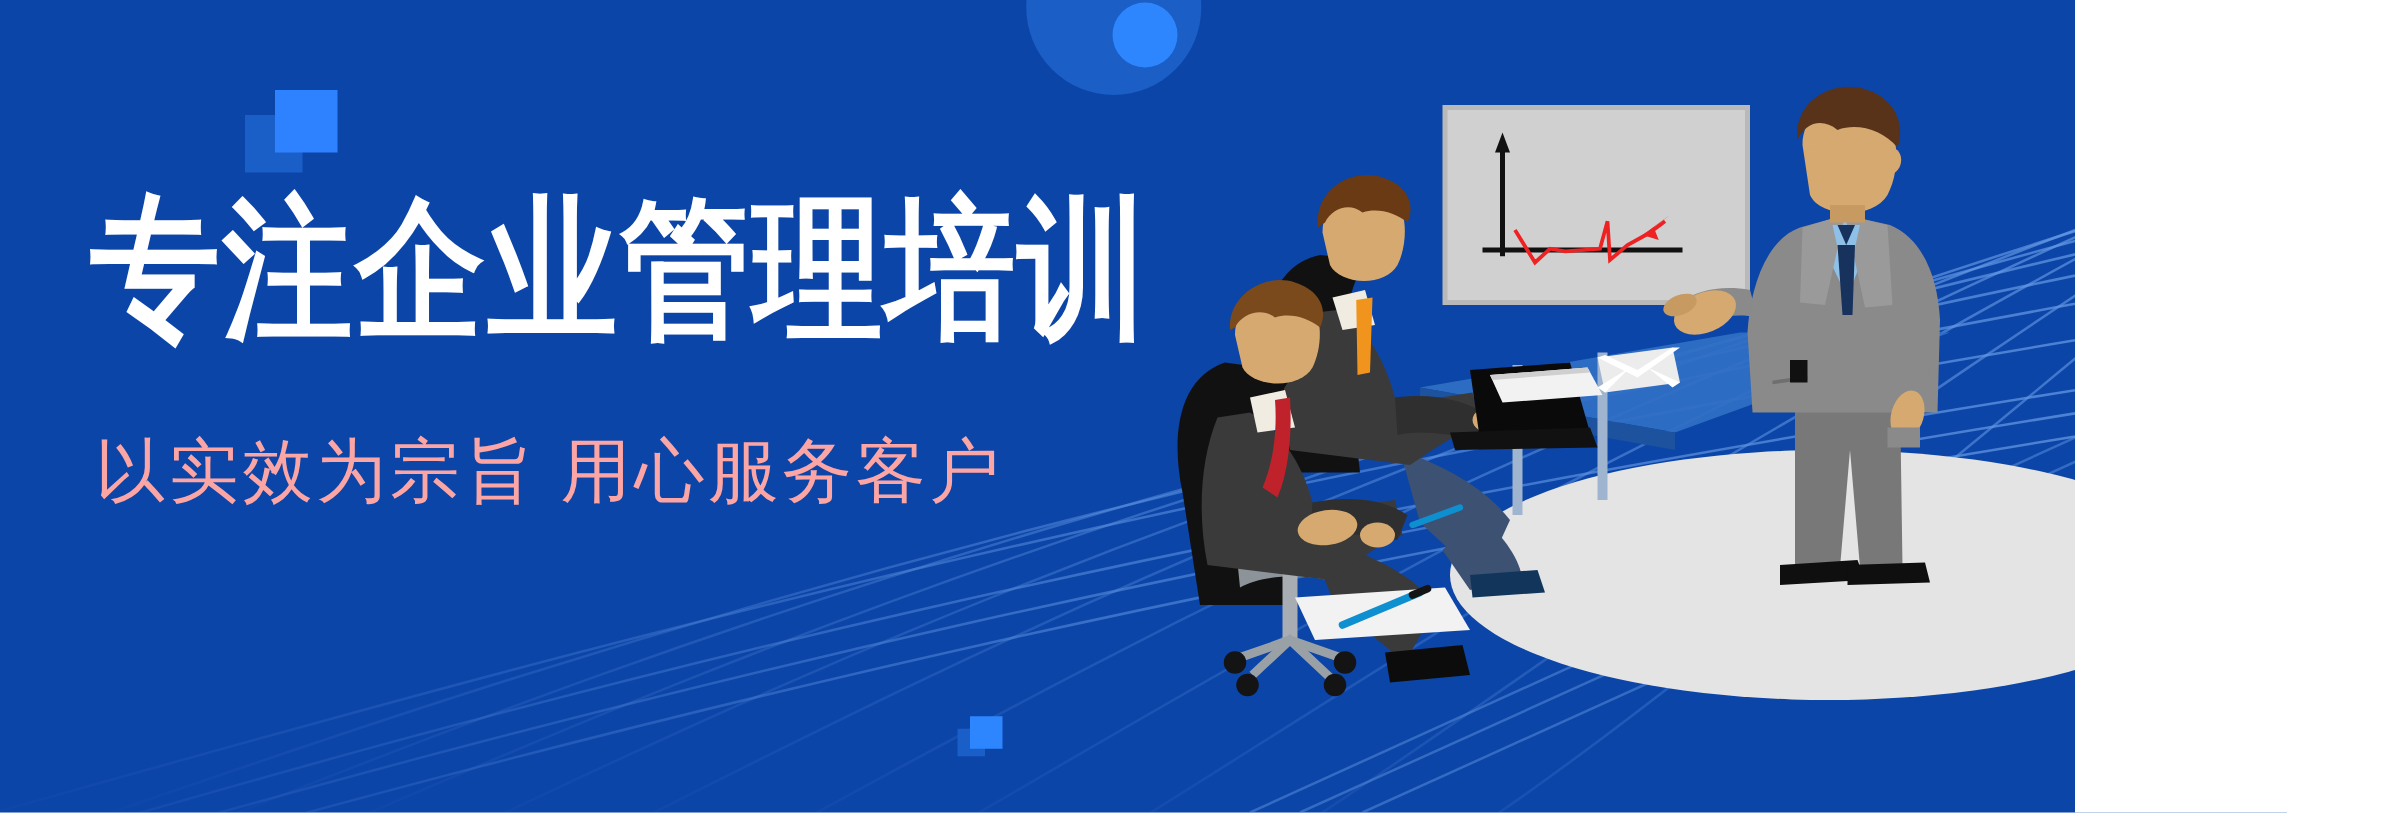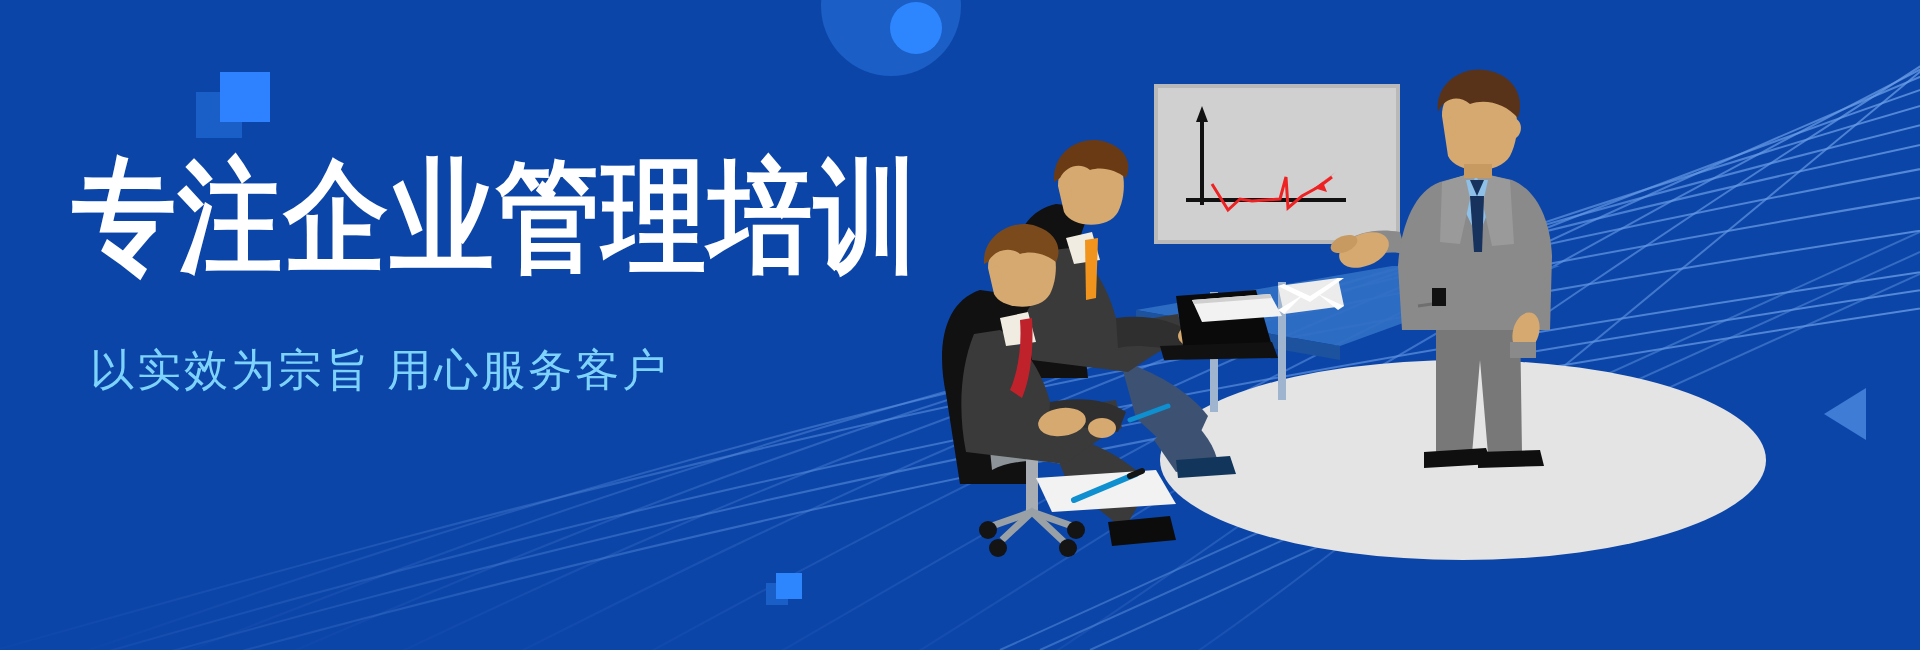--- a/index.html
+++ b/index.html
@@ -1,20 +1,20 @@
 <!DOCTYPE html>
 <html><head>
 <meta charset="utf-8">
 <title>Banner</title>
 <style>
   html,body{margin:0;padding:0;background:#fff;}
   *{box-sizing:border-box;}
   .banner{
     position:relative;
-    width:1920px;
+    width:1660px;
     height:650px;
     overflow:hidden;
     background:#0c45a8;
     font-family:"Liberation Sans","DejaVu Sans",sans-serif;
   }
   .bg-base{position:absolute;inset:0;background:#0c45a8;}
   .bg-svg{position:absolute;inset:0;width:1920px;height:650px;display:block;}
   .deco{position:absolute;}
 
   
@@ -37,28 +37,28 @@
     color:#ffffff;
     letter-spacing:2px;
     margin:0;
     white-space:nowrap;
     transform:scaleY(1.18);
     transform-origin:left top;
   }
   .subline{
     font-family:"Liberation Sans","DejaVu Sans",sans-serif;
     font-weight:normal;
-    font-size:44px;
+    font-size:56px;
     line-height:1.1;
-    color:#7dd3fc;
+    color:#fca5a5;
     letter-spacing:3px;
     margin:0;
     white-space:nowrap;
     position:absolute;
-    left:18px;
+    left:4px;
     top:196px;
   }
 
   .illus{position:absolute;left:940px;top:60px;width:980px;height:520px;}
   .illus svg{display:block;}
 </style>
 </head>
 <body>
 
 <div class="banner">

